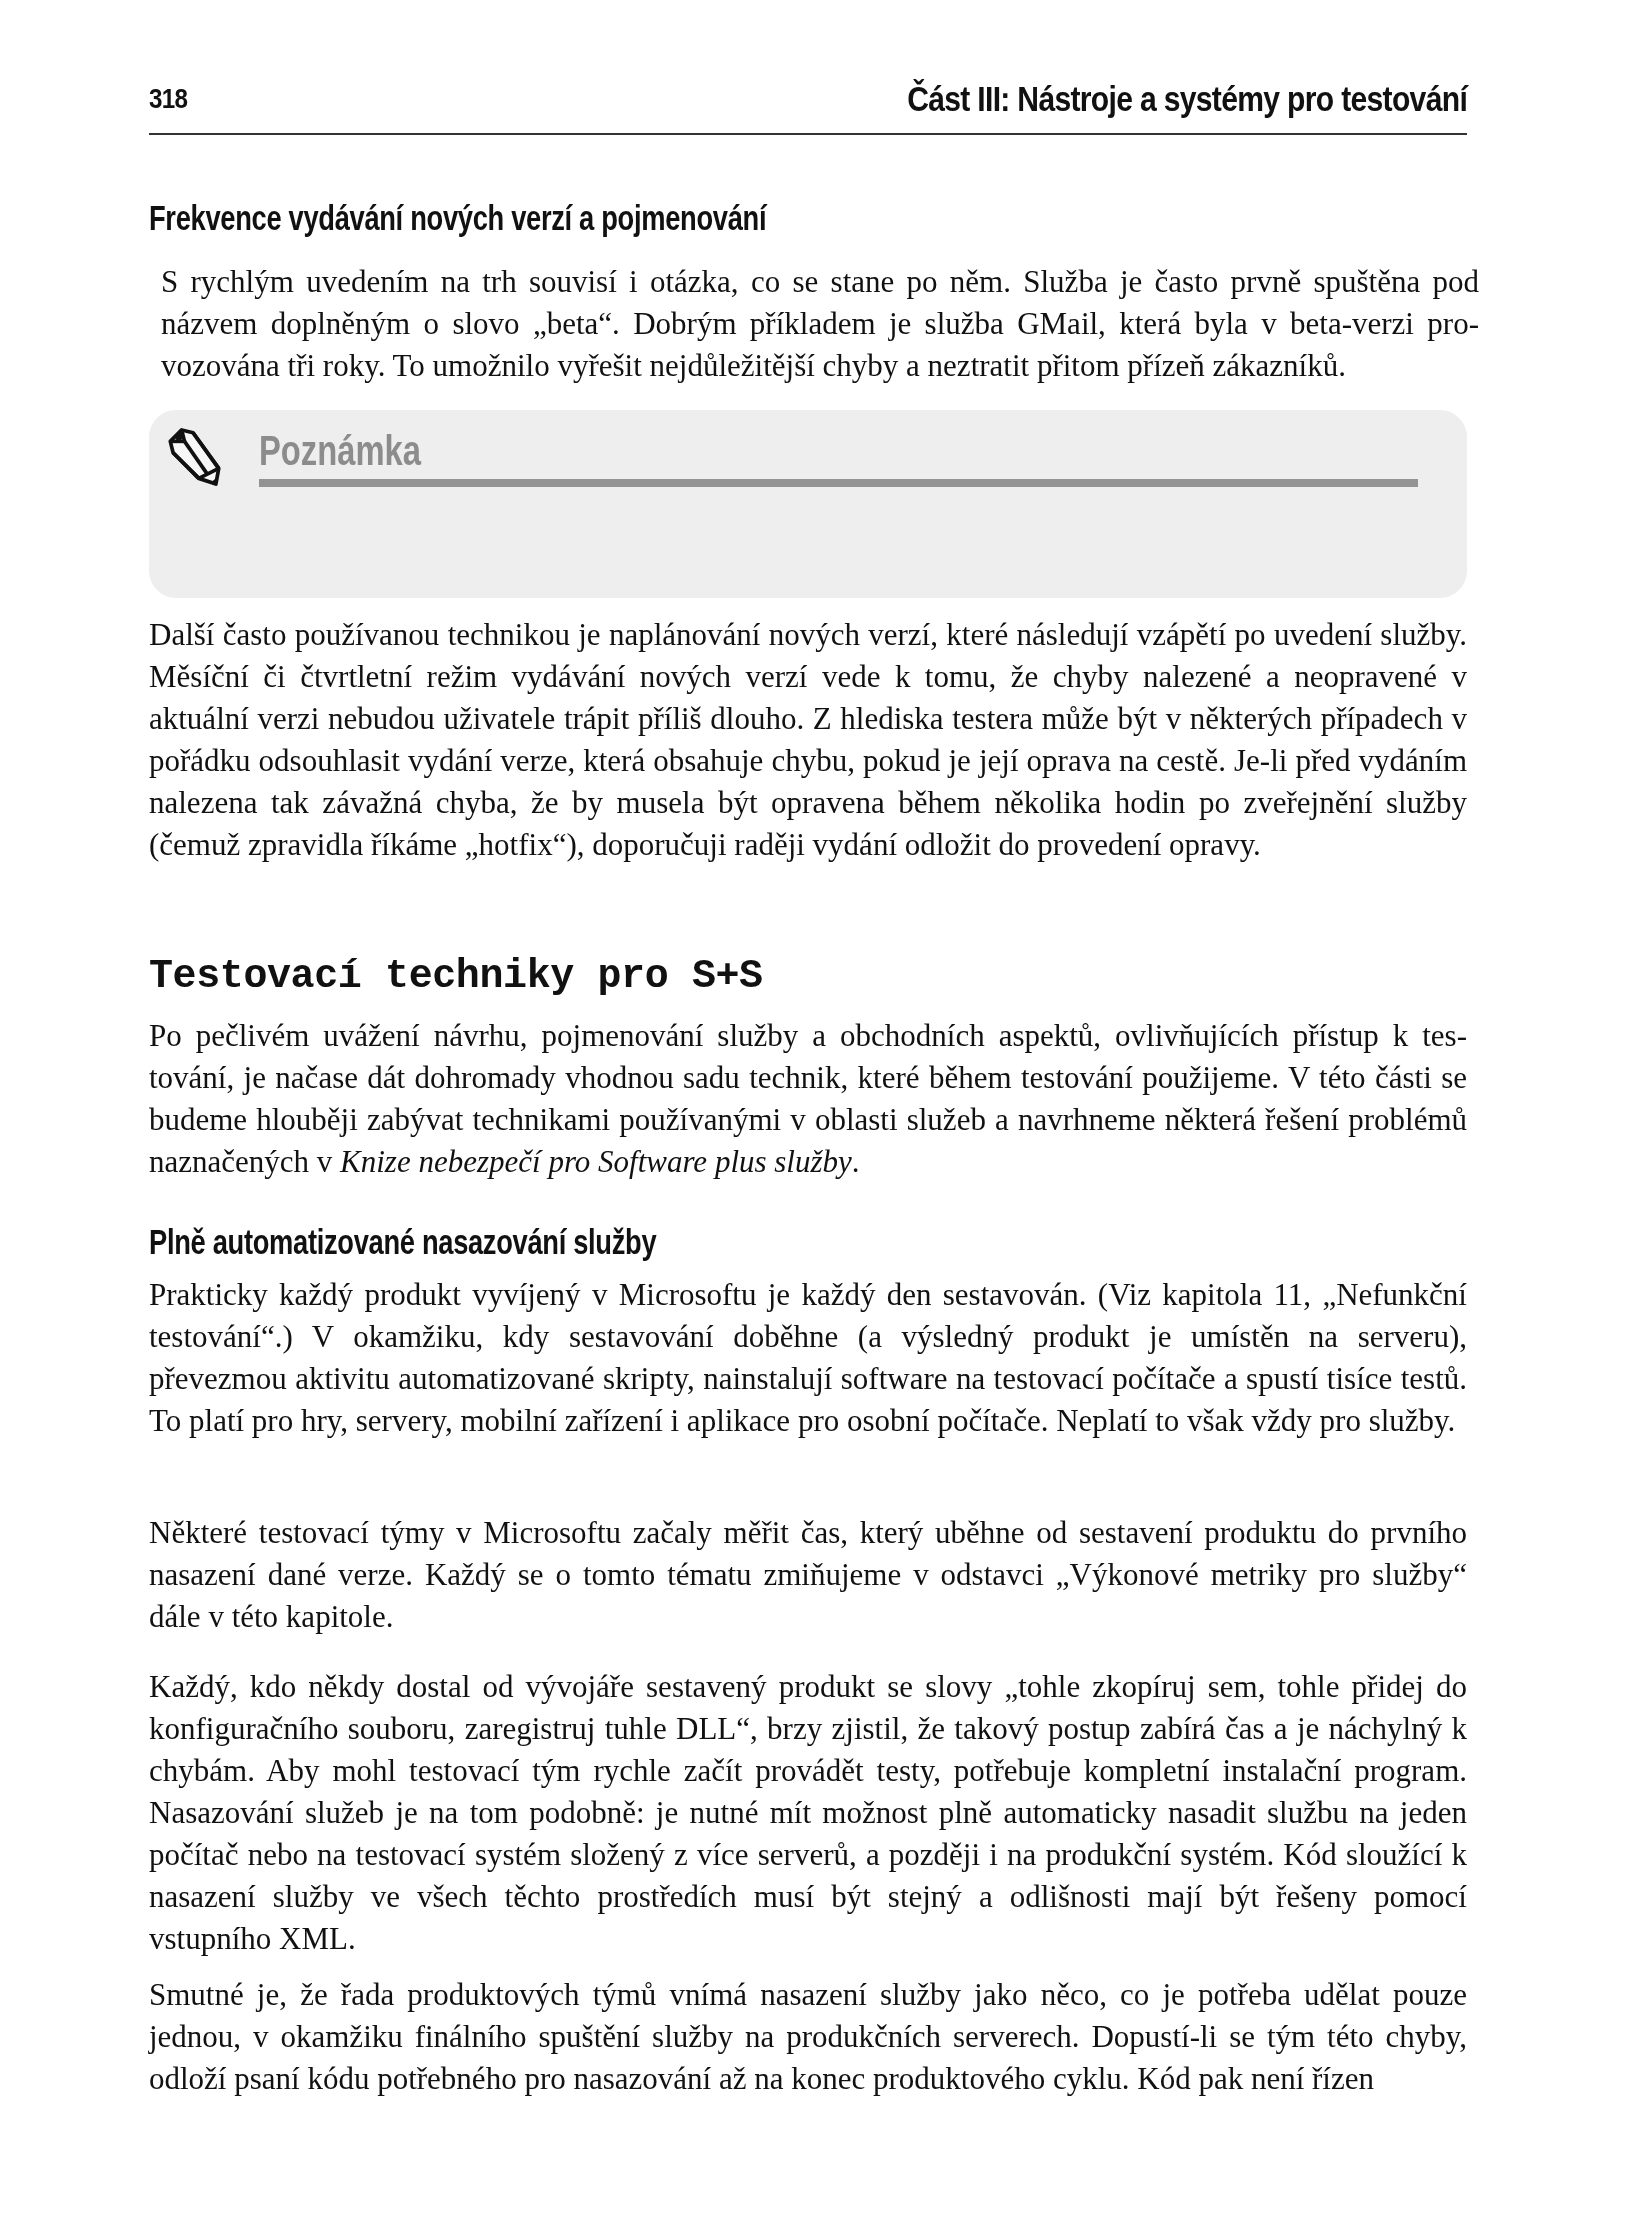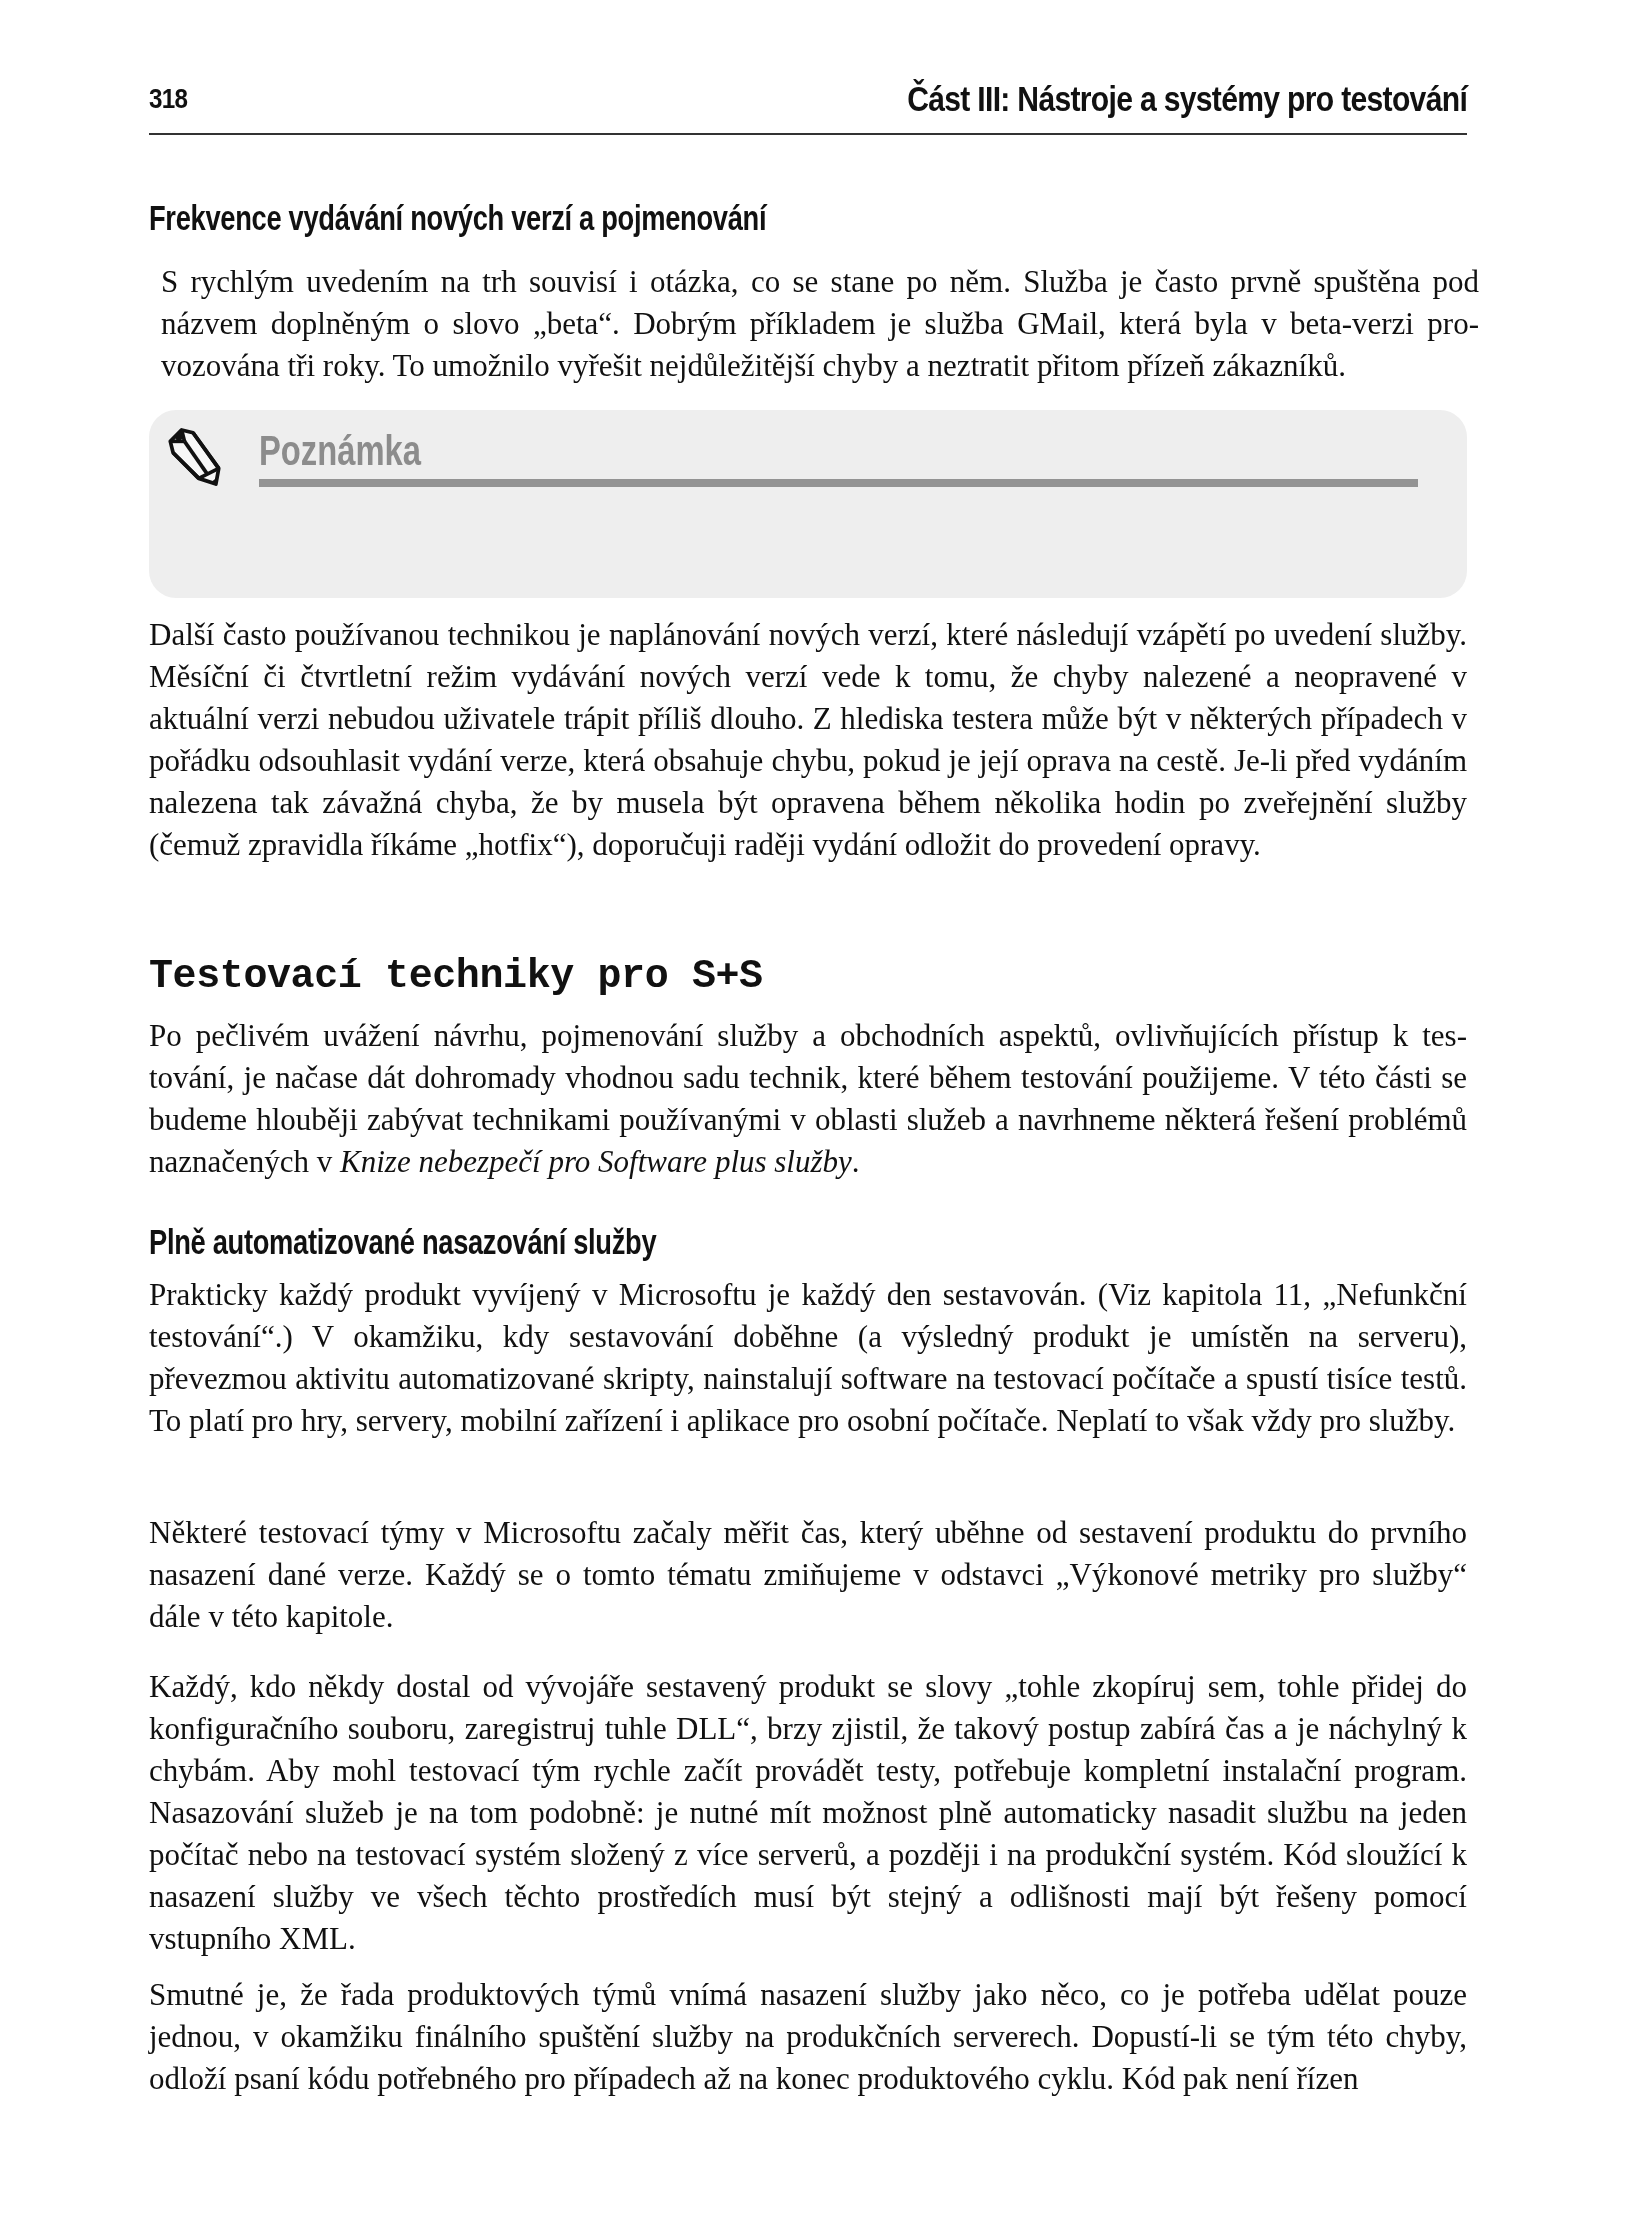--- a/index.html
+++ b/index.html
@@ -57,16 +57,16 @@
   <p class="body-text" style="top:1015px; margin:0;"><span>Po pečlivém uvážení návrhu, pojmenování služby a obchodních aspektů, ovlivňujících přístup k tes­tování, je načase dát dohromady vhodnou sadu technik, které během testování použijeme. V této části se budeme hlouběji zabývat technikami používanými v oblasti služeb a navrhneme některá řešení problémů naznačených v </span><em>Knize nebezpečí pro Software plus služby</em><span>.</span></p>
 
   <div class="h3" style="top:1222px;">Plně automatizované nasazování služby</div>
 
   <p class="body-text" style="top:1274px; margin:0;">Prakticky každý produkt vyvíjený v Microsoftu je každý den sestavován. (Viz kapitola 11, „Nefunkč­ní testování“.) V okamžiku, kdy sestavování doběhne (a výsledný produkt je umístěn na serveru), převezmou aktivitu automatizované skripty, nainstalují software na testovací počítače a spustí tisí­ce testů. To platí pro hry, servery, mobilní zařízení i aplikace pro osobní počítače. Neplatí to však vždy pro služby.</p>
 
   <p class="body-text" style="top:1512px; margin:0;">Některé testovací týmy v Microsoftu začaly měřit čas, který uběhne od sestavení produktu do prv­ního nasazení dané verze. Každý se o tomto tématu zmiňujeme v odstavci „Výkonové metriky pro služby“ dále v této kapitole.</p>
 
   <p class="body-text" style="top:1666px; margin:0;">Každý, kdo někdy dostal od vývojáře sestavený produkt se slovy „tohle zkopíruj sem, tohle přidej do konfiguračního souboru, zaregistruj tuhle DLL“, brzy zjistil, že takový postup zabírá čas a je náchylný k chybám. Aby mohl testovací tým rychle začít provádět testy, potřebuje kompletní instalační pro­gram. Nasazování služeb je na tom podobně: je nutné mít možnost plně automaticky nasadit službu na jeden počítač nebo na testovací systém složený z více serverů, a později i na produkční systém. Kód sloužící k nasazení služby ve všech těchto prostředích musí být stejný a odlišnosti mají být řeše­ny pomocí vstupního XML.</p>
 
-  <p class="body-text" style="top:1974px; margin:0;">Smutné je, že řada produktových týmů vnímá nasazení služby jako něco, co je potřeba udělat pouze jednou, v okamžiku finálního spuštění služby na produkčních serverech. Dopustí-li se tým této chyby, odloží psaní kódu potřebného pro případech až na konec produktového cyklu. Kód pak není řízen</p>
+  <p class="body-text" style="top:1974px; margin:0;">Smutné je, že řada produktových týmů vnímá nasazení služby jako něco, co je potřeba udělat pouze jednou, v okamžiku finálního spuštění služby na produkčních serverech. Dopustí-li se tým této chyby, odloží psaní kódu potřebného pro nasazování až na konec produktového cyklu. Kód pak není řízen</p>
 
 </div>
 
 
 </body></html>

